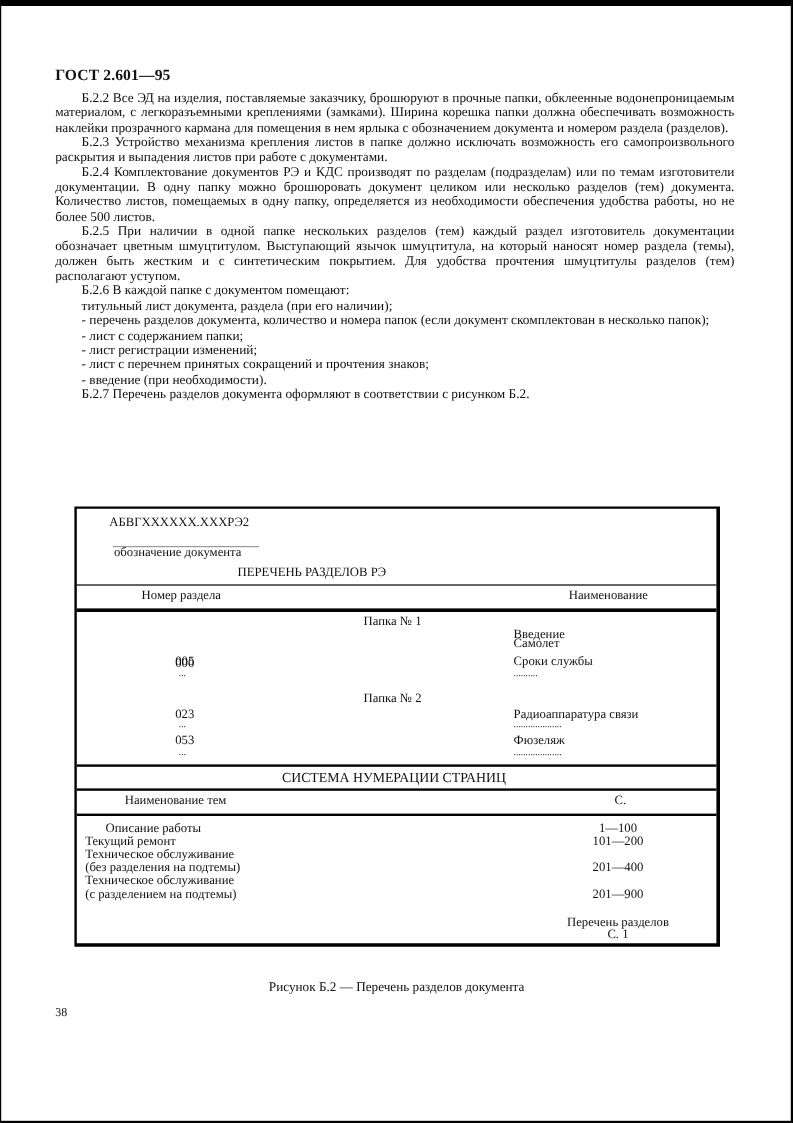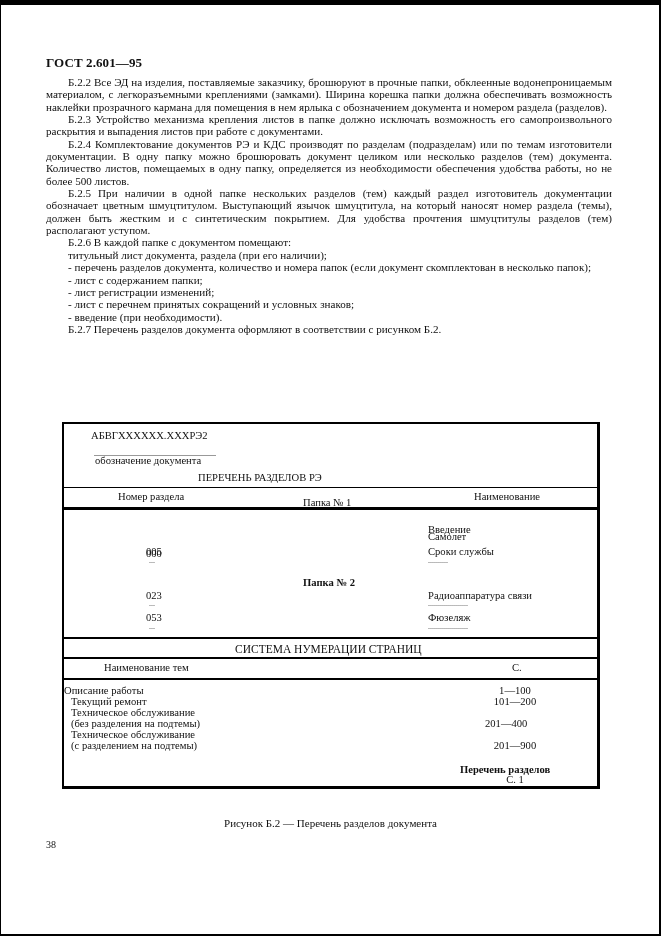--- a/index.html
+++ b/index.html
@@ -40,70 +40,70 @@
 <div class="body-text">
   <p class="ind">Б.2.2  Все ЭД на изделия, поставляемые заказчику, брошюруют в прочные папки, обклеенные водонепроницаемым материалом, с легкоразъемными креплениями (замками). Ширина корешка папки должна обеспечивать возможность наклейки прозрачного кармана для помещения в нем ярлыка с обозначением документа и номером раздела (разделов).</p>
   <p class="ind">Б.2.3  Устройство механизма крепления листов в папке должно исключать возможность его самопроизвольного раскрытия и выпадения листов при работе с документами.</p>
   <p class="ind">Б.2.4  Комплектование документов РЭ и КДС производят по разделам (подразделам) или по темам изготовители документации. В одну папку можно брошюровать документ целиком или несколько разделов (тем) документа. Количество листов, помещаемых в одну папку, определяется из необходимости обеспечения удобства работы, но не более 500 листов.</p>
   <p class="ind">Б.2.5  При наличии в одной папке нескольких разделов (тем) каждый раздел изготовитель документации обозначает цветным шмуцтитулом. Выступающий язычок шмуцтитула, на который наносят номер раздела (темы), должен быть жестким и с синтетическим покрытием. Для удобства прочтения шмуцтитулы разделов (тем) располагают уступом.</p>
   <p class="ind">Б.2.6  В каждой папке с документом помещают:</p>
   <p class="li">титульный лист документа, раздела (при его наличии);</p>
   <p class="li">- перечень разделов документа, количество и номера папок (если документ скомплектован в несколько папок);</p>
   <p class="li">- лист с содержанием папки;</p>
   <p class="li">- лист регистрации изменений;</p>
-  <p class="li">- лист с перечнем принятых сокращений и условных знаков;</p>
+  <p class="li">- лист с перечнем принятых сокращений и прочтения знаков;</p>
   <p class="li">- введение (при необходимости).</p>
   <p class="ind">Б.2.7  Перечень разделов документа оформляют в соответствии с рисунком Б.2.</p>
 </div>
 
 <div class="fig">
   <div class="abs" style="left:27px; top:6px;">АБВГXXXXXX.XXXРЭ2</div>
   <div class="uline"></div>
   <div class="abs" style="left:31px; top:31px;">обозначение документа</div>
   <div class="abs" style="left:134px; top:48px;text-align:right;">ПЕРЕЧЕНЬ РАЗДЕЛОВ РЭ</div>
   <div class="hline" style="top:63px; height:1px;"></div>
   <div class="abs" style="left:54px; top:67px;">Номер раздела</div>
   <div class="abs" style="left:410px; top:67px;">Наименование</div>
   <div class="hline" style="top:83px; height:3px;"></div>
 
-  <div class="abs" style="left:239px; top:73px;">Папка № 1</div>
+  <div class="abs" style="left:239px; top:89px;">Папка № 1</div>
   <div class="abs" style="left:364px; top:100px;">Введение</div>
   <div class="abs" style="left:82px; top:111px;margin-top:13px;">000</div>
   <div class="abs" style="left:364px; top:107px;">Самолет</div>
   <div class="abs" style="left:82px; top:122px;">005</div>
   <div class="abs" style="left:364px; top:122px;">Сроки службы</div>
   <div class="abs" style="left:85px; top:132px; font-size:8px;">...</div>
   <div class="abs" style="left:364px; top:132px; font-size:8px;">..........</div>
 
-  <div class="abs" style="left:239px; top:153px;font-weight:bold;">Папка № 2</div>
+  <div class="abs" style="left:239px; top:153px;">Папка № 2</div>
   <div class="abs" style="left:82px; top:166px;">023</div>
   <div class="abs" style="left:364px; top:166px;">Радиоаппаратура связи</div>
   <div class="abs" style="left:85px; top:175px; font-size:8px;">...</div>
   <div class="abs" style="left:364px; top:175px; font-size:8px;">....................</div>
   <div class="abs" style="left:82px; top:188px;">053</div>
   <div class="abs" style="left:364px; top:188px;">Фюзеляж</div>
   <div class="abs" style="left:85px; top:198px; font-size:8px;">...</div>
   <div class="abs" style="left:364px; top:198px; font-size:8px;">....................</div>
 
   <div class="hline" style="top:213px; height:2px;"></div>
   <div class="abs" style="left:171px; top:219px; font-size:11.5px;">СИСТЕМА НУМЕРАЦИИ СТРАНИЦ</div>
   <div class="hline" style="top:233px; height:2px;"></div>
   <div class="abs" style="left:40px; top:238px;">Наименование тем</div>
   <div class="abs" style="left:448px; top:238px;">С.</div>
   <div class="hline" style="top:254px; height:2px;"></div>
 
-  <div class="abs" style="left:0; top:261px;">Описание работы</div>
+  <div class="abs" style="left:24px; top:261px;">Описание работы</div>
   <div class="abs" style="left:421px; top:261px; width:60px; text-align:center;">1—100</div>
   <div class="abs" style="left:7px; top:272px;">Текущий ремонт</div>
   <div class="abs" style="left:421px; top:272px; width:60px; text-align:center;">101—200</div>
   <div class="abs" style="left:7px; top:283px;">Техническое обслуживание</div>
   <div class="abs" style="left:7px; top:294px;">(без разделения на подтемы)</div>
-  <div class="abs" style="left:421px; top:294px; width:60px; text-align:left;">201—400</div>
+  <div class="abs" style="left:421px; top:294px; width:60px; text-align:center;">201—400</div>
   <div class="abs" style="left:7px; top:305px;">Техническое обслуживание</div>
   <div class="abs" style="left:7px; top:316px;">(с разделением на подтемы)</div>
   <div class="abs" style="left:421px; top:316px; width:60px; text-align:center;">201—900</div>
 
-  <div class="abs" style="left:396px; top:340px; width:110px; font-weight:bold;">Перечень разделов</div>
+  <div class="abs" style="left:396px; top:340px; width:110px; text-align:center;">Перечень разделов</div>
   <div class="abs" style="left:396px; top:350px; width:110px; text-align:center;">С. 1</div>
 </div>
 
 <div class="caption">Рисунок Б.2 — Перечень разделов документа</div>
 <div class="pagenum">38</div>
 
 </body></html>

